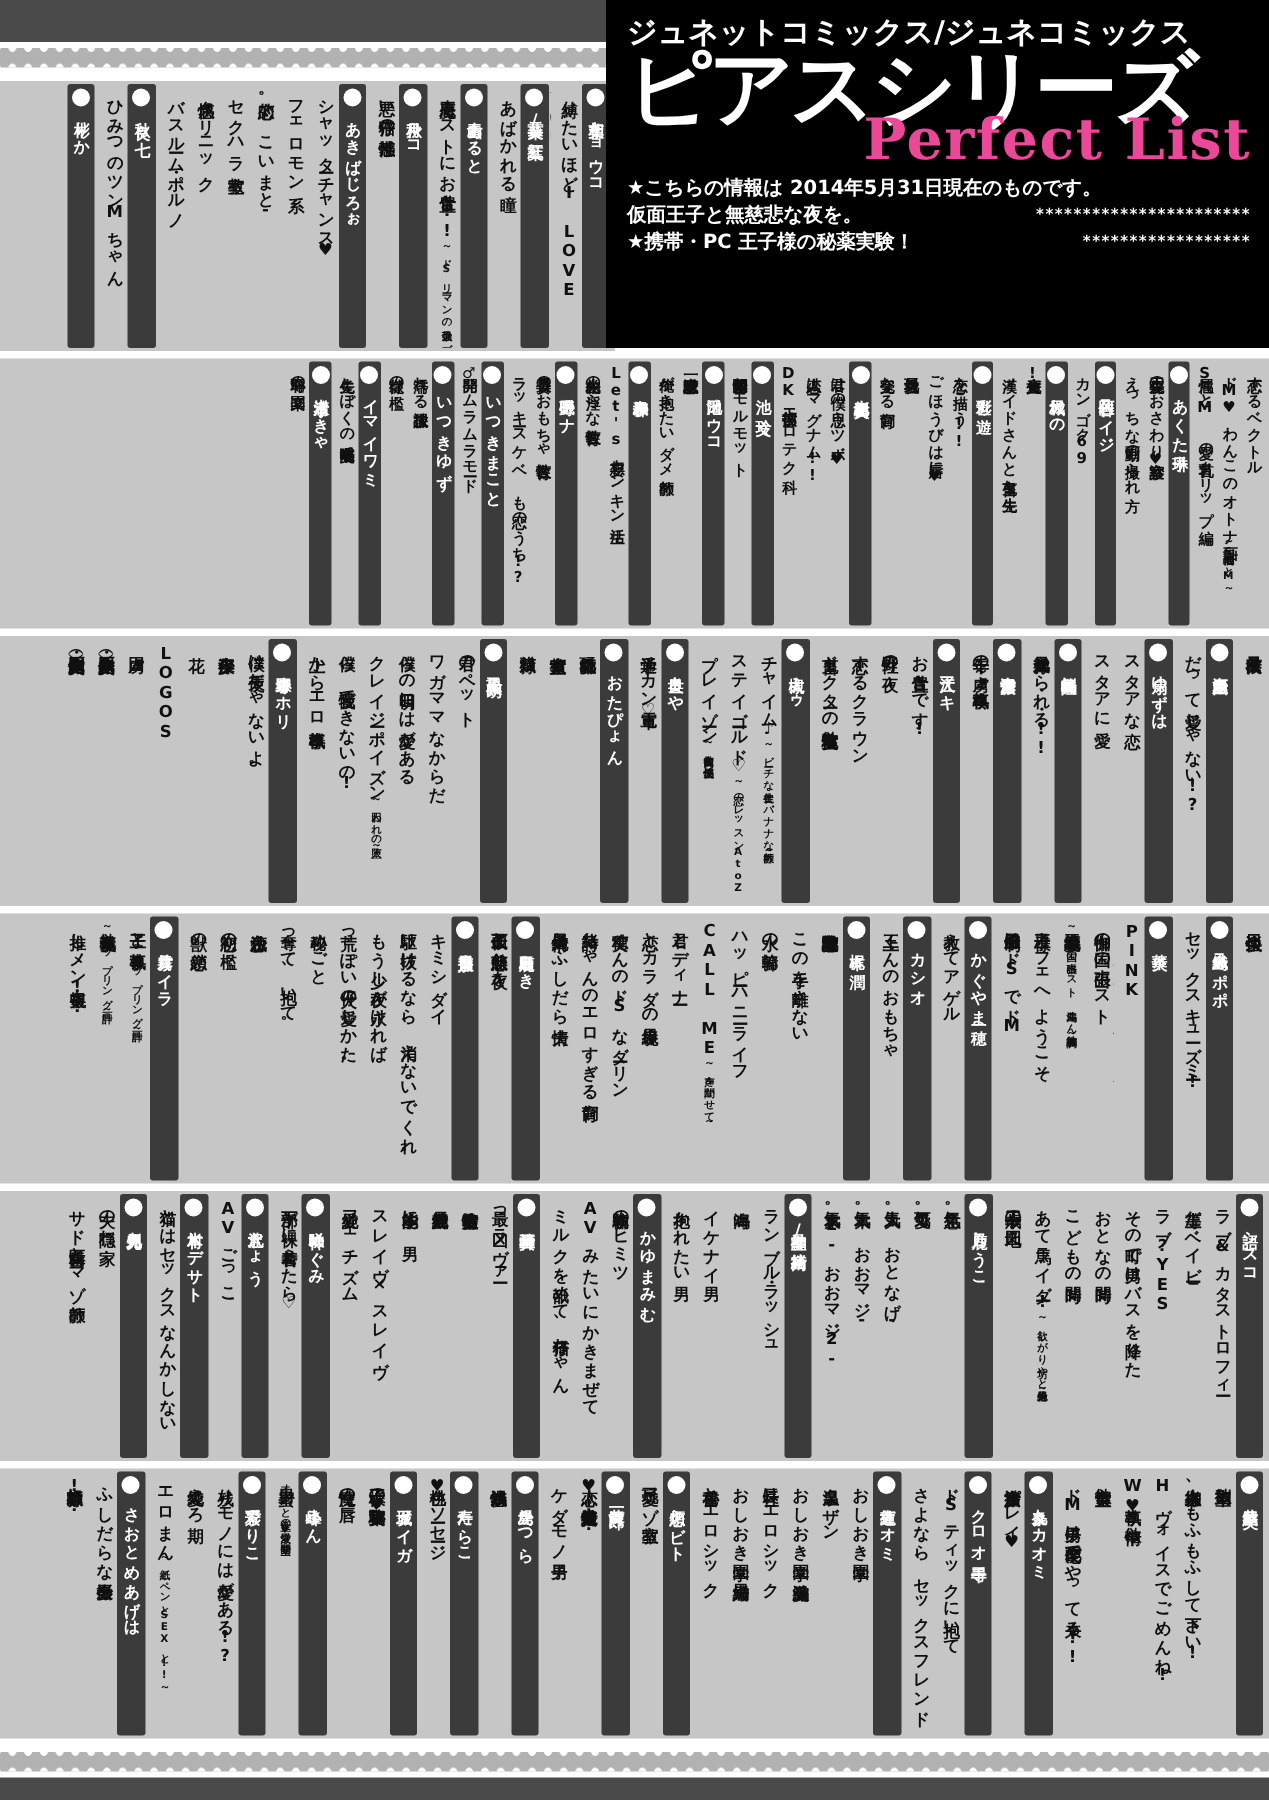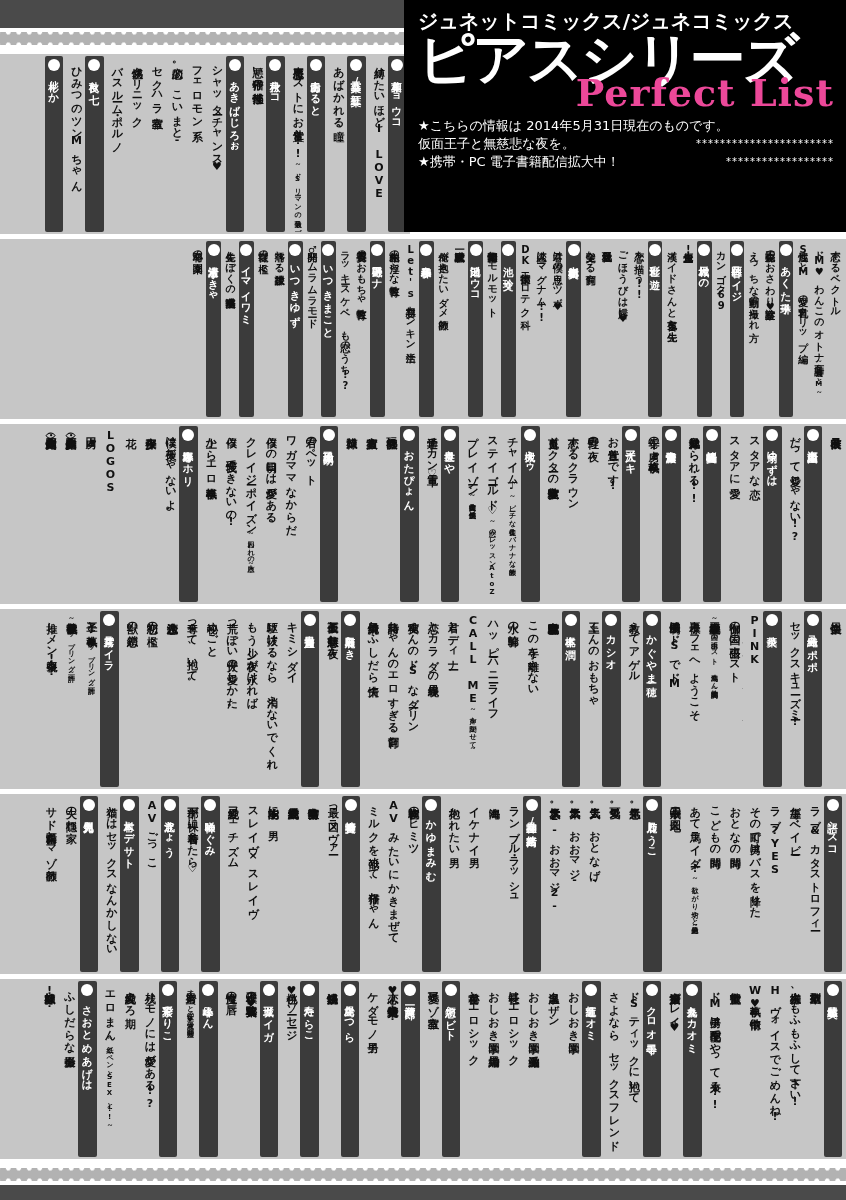--- a/index.html
+++ b/index.html
@@ -20,21 +20,21 @@
   .header-box{
     position:absolute;top:0;right:0;width:442px;height:232px;
     background:#000;color:#fff;box-sizing:border-box;padding:8px 12px 6px 14px;z-index:10;margin-left:40px;
   }
   .imprint{font-size:20px;font-weight:bold;letter-spacing:0px;white-space:nowrap;}
   .series-title{font-size:56px;font-weight:bold;letter-spacing:-3px;line-height:1.02;white-space:nowrap;font-family:Liberation Mono, monospace;}
   .subtitle-en{
     font-family:"DejaVu Serif",serif;font-weight:bold;font-size:38px;line-height:0.8;
     color:#ec4899;text-align:right;margin-top:-14px;letter-spacing:1px;
   }
-  .notes{margin-top:8px;font-size:13px;font-weight:normal;line-height:1.4;}
+  .notes{margin-top:8px;font-size:13px;font-weight:bold;line-height:1.4;}
   .note-row{display:flex;justify-content:space-between;align-items:center;white-space:nowrap;}
   .stars{font-size:10px;letter-spacing:1px;}
 
   
   .band{
     display:flex;flex-direction:row-reverse;justify-content:flex-start;align-items:stretch;
     height:180px;background:#c6c6c6;margin-top:5px;box-sizing:border-box;padding:2px 3px;
     --colw:20px;--fs:11px;
   }
   .band--first{width:410px;}
@@ -70,21 +70,21 @@
   <div class="subtitle-en">Perfect List</div>
   <div class="notes">
     <div class="note-row">
       <span>★こちらの情報は 2014年5月31日現在のものです。</span>
     </div>
     <div class="note-row">
       <span>仮面王子と無慈悲な夜を。</span>
       <span class="stars">***********************</span>
     </div>
     <div class="note-row">
-      <span>★携帯・PC 電子書籍配信拡大中！</span>
+      <span>★携帯・PC 王子様の秘薬実験！</span>
       <span class="stars">******************</span>
     </div>
   </div>
 </div>
 
 <div class="band band--first">
     <div class="col author">
       <span class="dot"></span>
       <span class="name">相葉キョウコ</span>
     </div>

